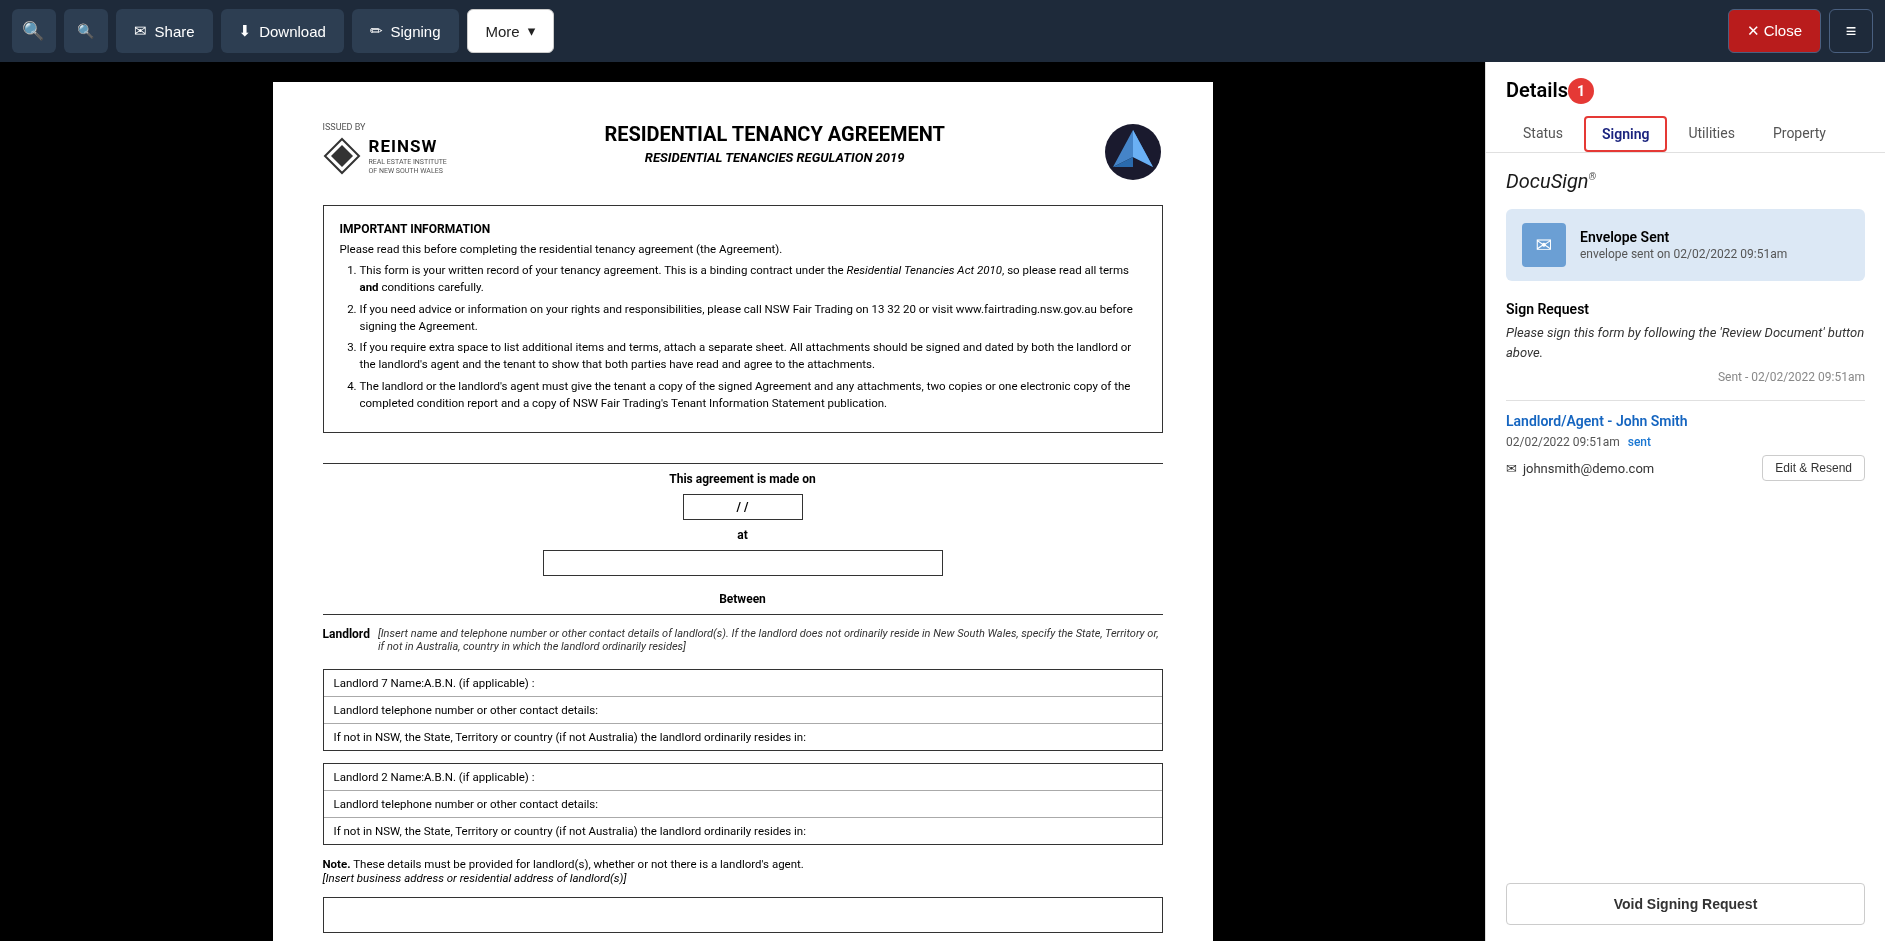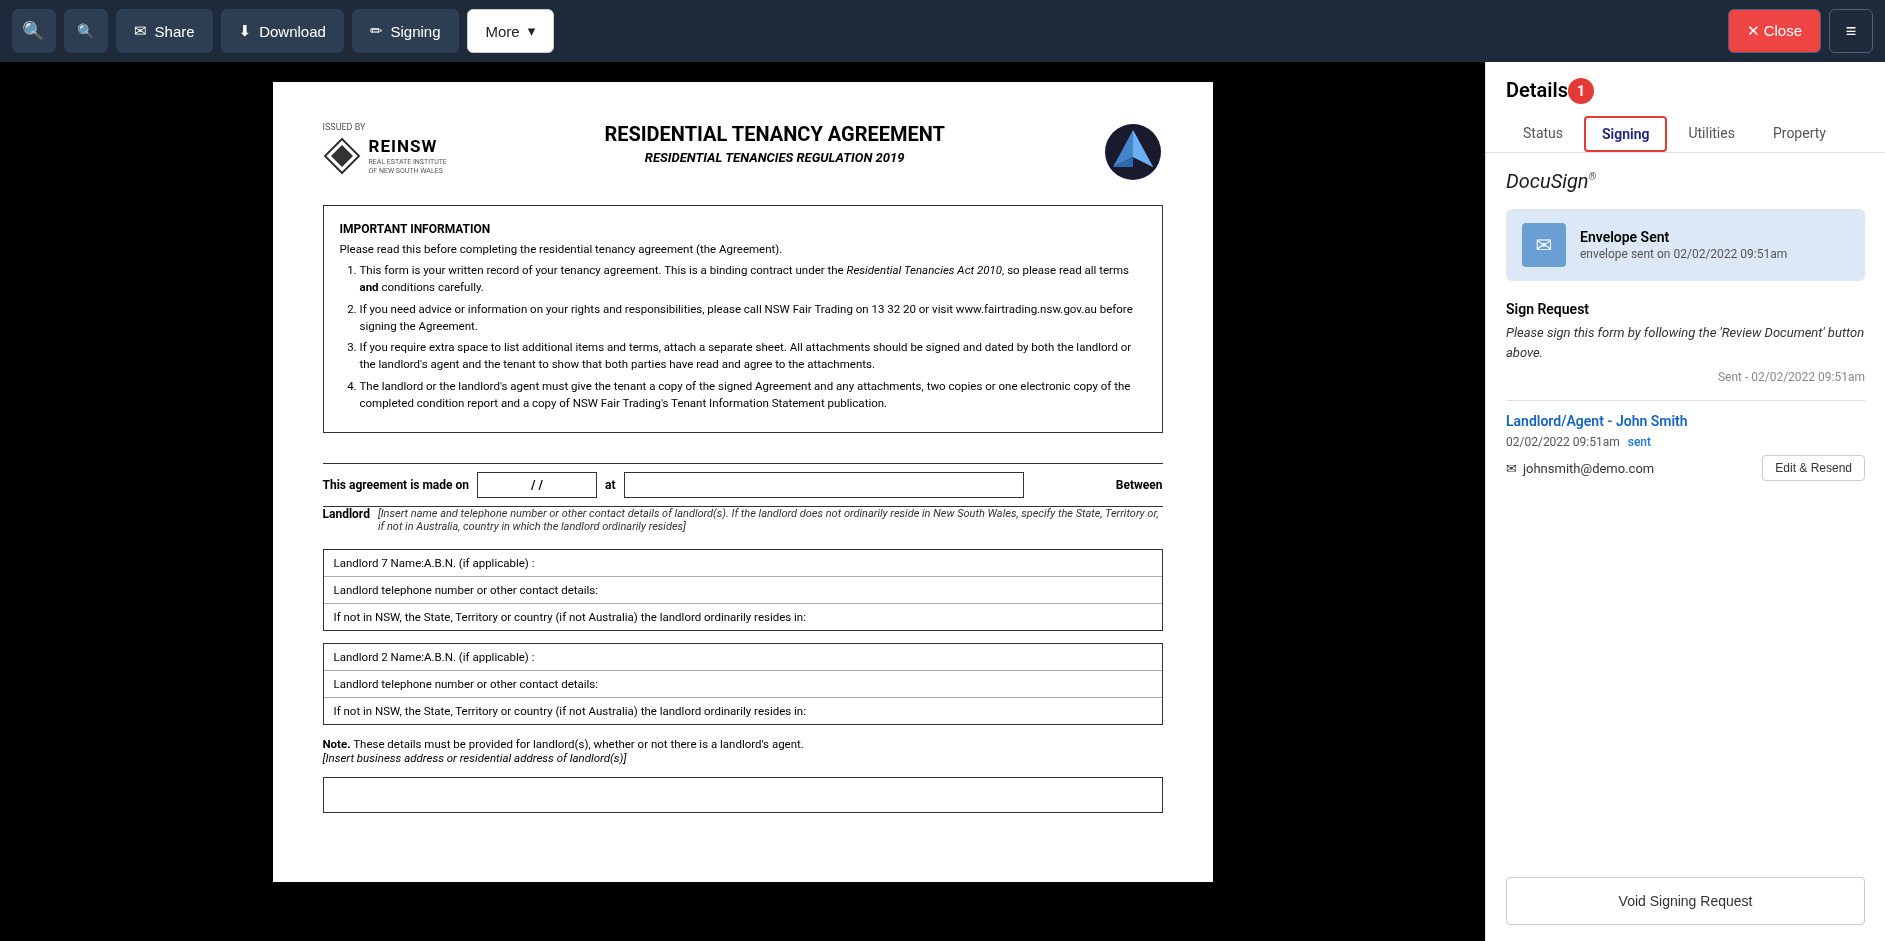--- a/index.html
+++ b/index.html
@@ -50,21 +50,21 @@
       color: #222;
       cursor: pointer;
       padding: 0 18px;
       height: 44px;
       display: flex; align-items: center; gap: 8px;
       font-size: 15px;
       font-weight: 500;
     }
 
     .close-btn {
-      background: #ef4444;
+      background: #b91c1c;
       border: 1.5px solid #4a6080;
       border-radius: 6px;
       color: #fff;
       cursor: pointer;
       padding: 0 18px;
       height: 44px;
       display: flex; align-items: center; gap: 8px;
       font-size: 15px;
       font-weight: 500;
     }
@@ -144,21 +144,22 @@
     .important-box .title { font-weight: 700; margin-bottom: 6px; font-size: 12px; }
     .important-box p { margin-bottom: 6px; }
     .important-box ol { padding-left: 20px; }
     .important-box ol li { margin-bottom: 4px; line-height: 1.5; }
 
     .agreement-made-row {
       display: flex; align-items: center; gap: 8px;
       border-top: 1px solid #333;
       border-bottom: 1px solid #333;
       padding: 8px 0;
-      font-size: 12px; font-weight: 700;
+      margin-bottom: 12px;
+      font-size: 12px; font-weight: 700; flex-direction: column;
     }
     .agreement-made-row .date-field {
       border: 1px solid #333; padding: 4px 8px; width: 120px; height: 26px;
       display: flex; align-items: center; justify-content: center;
     }
     .agreement-made-row .at-field {
       border: 1px solid #333; padding: 4px 8px; width: 400px; height: 26px;
     }
     .agreement-made-row .spacer { flex: 1; }
 
@@ -299,23 +300,24 @@
       cursor: pointer;
       letter-spacing: 0.5px;
     }
 
     .void-btn {
       background: #fff;
       color: #333;
       border: 1.5px solid #ccc;
       border-radius: 4px;
       width: 100%;
-      height: 48px;
+      height: 42px;
       font-size: 14px;
       cursor: pointer;
+      font-weight: bold;
     }
 
     
     .badge2-float {
       display: inline-block;
       background: #e53935;
       color: #fff;
       border-radius: 50%;
       width: 26px; height: 26px;
       line-height: 26px;

